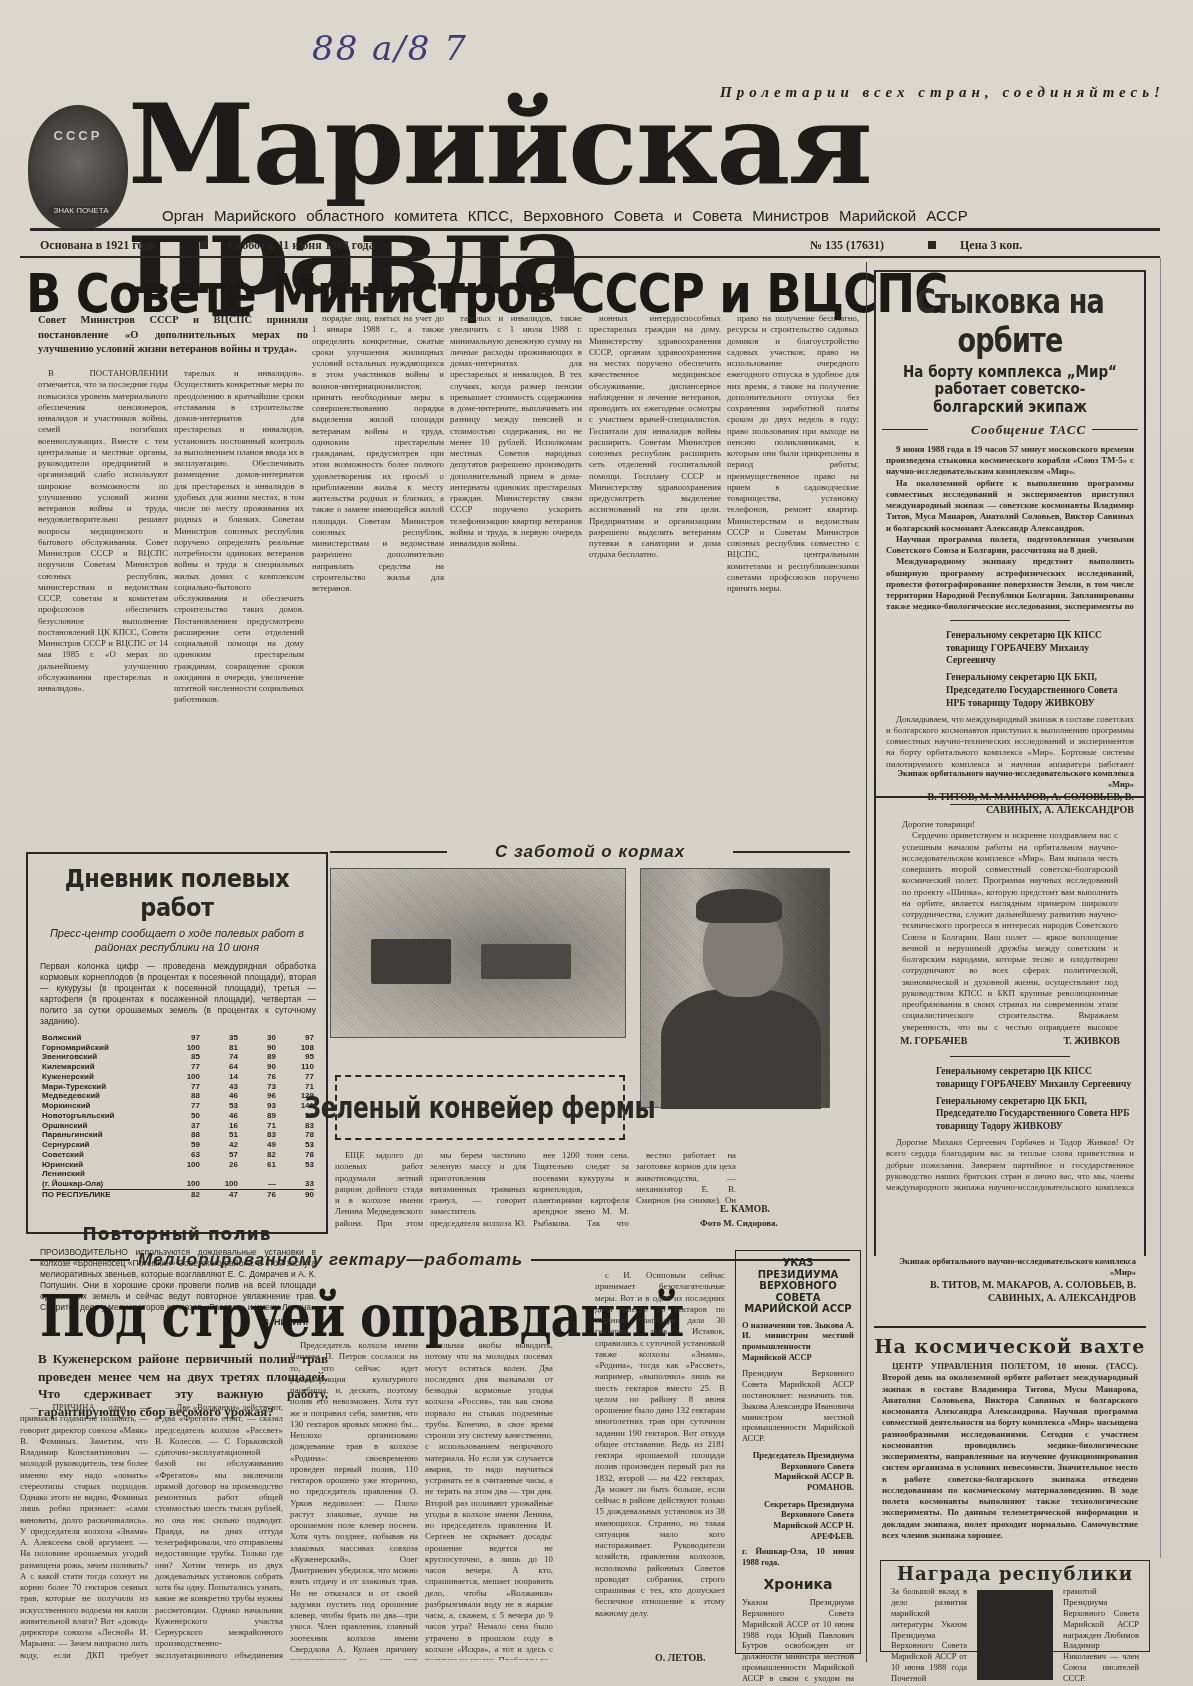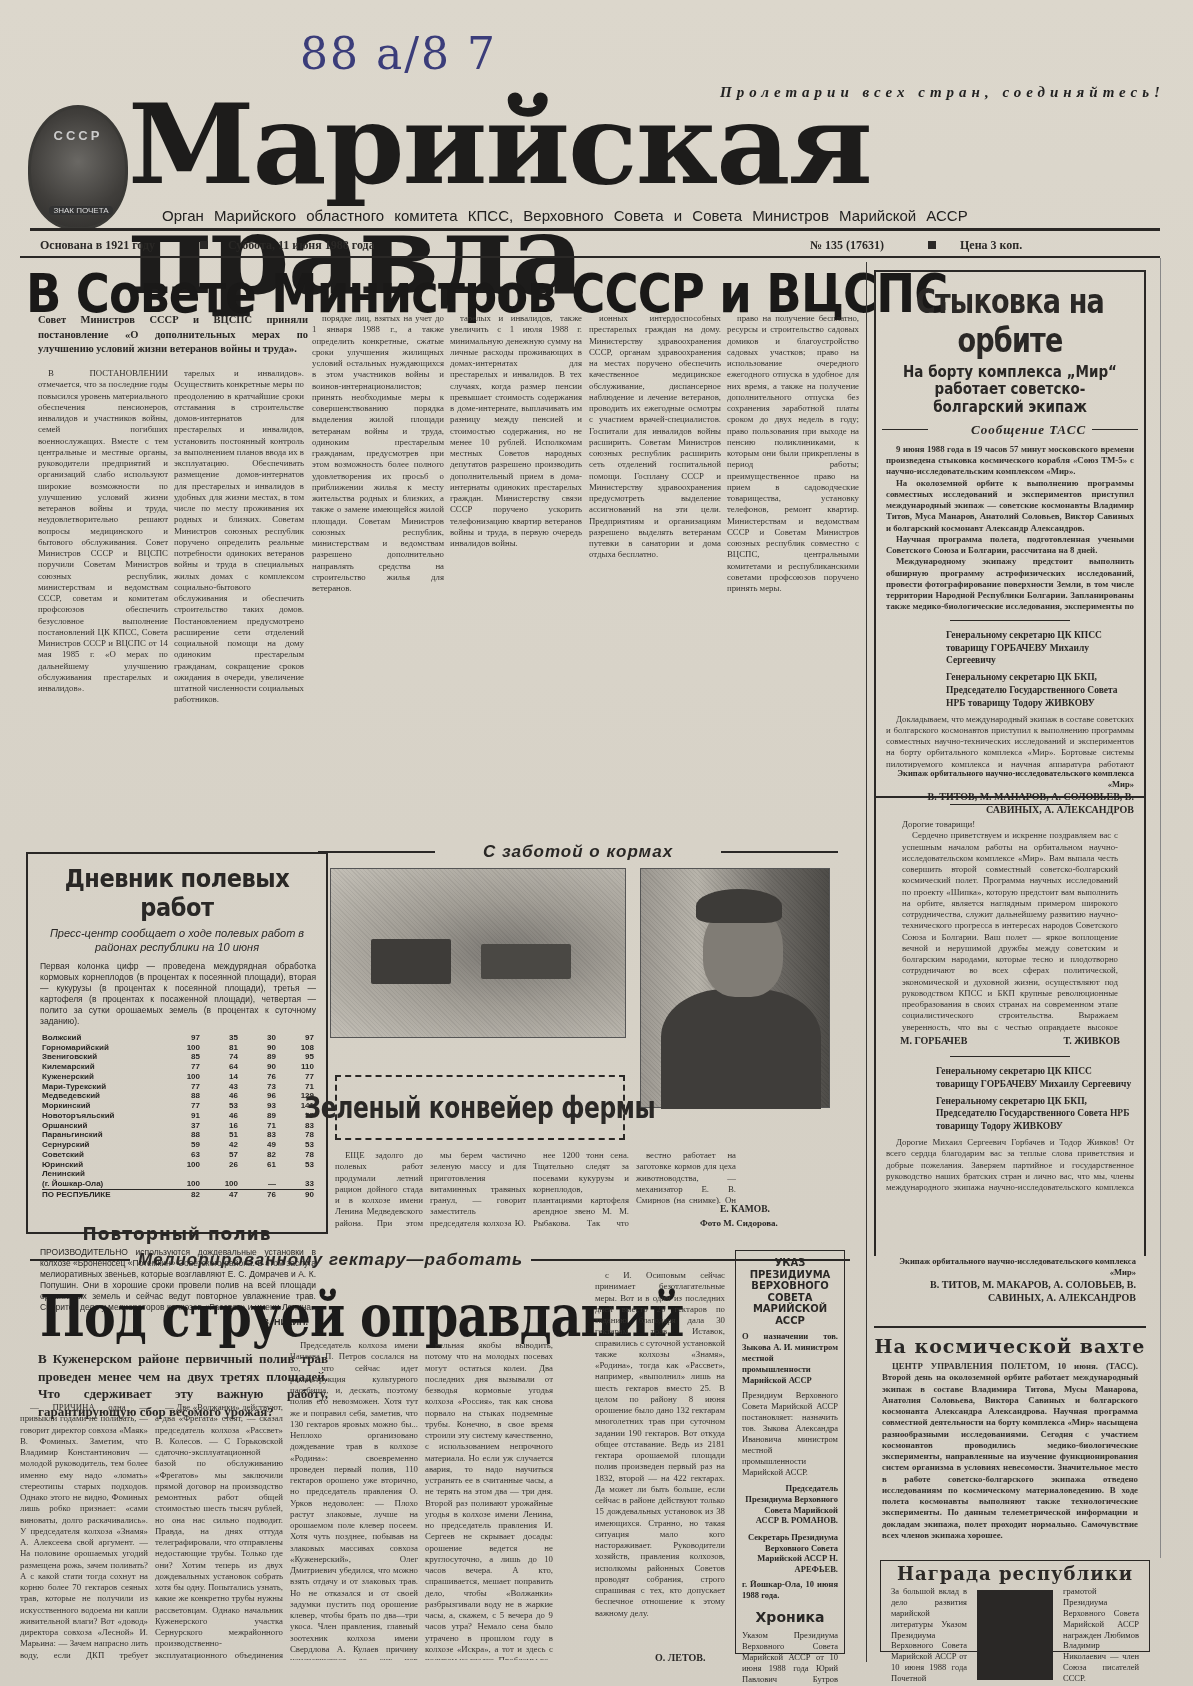--- a/index.html
+++ b/index.html
@@ -8,21 +8,21 @@
     background: #d8d3c8;
     color: #2a2826;
     font-family: "Liberation Serif", serif;
     position: relative;
   }
   .abs { position: absolute; }
   .page { position: absolute; left: 0; top: 0; width: 1193px; height: 1686px;
     background: linear-gradient(180deg, #dcd7cc 0%, #d6d1c6 60%, #d3cec3 100%); }
 
   
-  .handwritten { left: 300px; top: 28px; font-family: "DejaVu Serif", serif; font-size: 44px; color: #3b3d7a; letter-spacing: 2px; }
+  .handwritten { left: 312px; top: 28px; font-family: "DejaVu Serif", serif; font-style: italic; font-size: 34px; color: #3b3d7a; letter-spacing: 2px; }
   .slogan { left: 720px; top: 84px; font-size: 15px; font-style: italic; font-weight: bold; letter-spacing: 5px; color: #222; }
   .emblem { left: 28px; top: 105px; width: 100px; height: 125px; border-radius: 50% 50% 45% 45%; background: radial-gradient(circle at 50% 45%, #6a6864 0%, #403e3b 60%, #2d2c2a 100%); border: 3px solid #3a3936; }
   .emblem-label { position: absolute; bottom: 12px; left: 18px; width: 64px; text-align: center; font-family: "Liberation Sans", sans-serif; font-size: 8px; color: #ddd; background: #333; border-radius: 4px; }
   .emblem-top { position: absolute; top: 20px; left: 0; width: 100%; text-align: center; font-family: "Liberation Sans", sans-serif; font-weight: bold; color: #ccc; font-size: 13px; letter-spacing: 3px; }
   .title { left: 128px; top: 90px; font-family: "DejaVu Serif", serif; font-weight: bold; font-size: 110px; line-height: 1; color: #1d1c1b; letter-spacing: -2px; transform: scaleX(1.04); transform-origin: left; }
   .organ { left: 162px; top: 207px; font-family: "Liberation Sans", sans-serif; font-size: 15px; color: #232221; word-spacing: 6px; }
   .rule-top { left: 30px; top: 228px; width: 1130px; height: 3px; background: #2a2826; }
   .infoline { top: 238px; font-size: 12px; font-weight: bold; color: #2a2826; }
   .sq { display: inline-block; width: 8px; height: 8px; background: #2a2826; }
   .rule2 { left: 20px; top: 256px; width: 1140px; height: 2px; background: #2a2826; }
@@ -77,21 +77,21 @@
   .photo2 .head { position: absolute; left: 62px; top: 36px; width: 80px; height: 92px; border-radius: 45% 45% 40% 40%; background: #807c75; }
   .photo2 .cap { position: absolute; left: 55px; top: 20px; width: 86px; height: 34px; border-radius: 50% 50% 20% 20%; background: #3d3b38; }
   .photo2 .body2 { position: absolute; left: 20px; top: 120px; width: 160px; height: 120px; border-radius: 40% 40% 0 0; background: #3f3d3a; }
 
   .green-box { left: 335px; top: 1075px; width: 290px; height: 65px; border: 2px dashed #2a2826; display: flex; align-items: center; justify-content: center; }
   .green-box span { font-family: "DejaVu Sans", sans-serif; font-weight: bold; font-size: 30px; transform: scaleX(0.78); white-space: nowrap; letter-spacing: -0.5px; }
 
   .big2 { left: 40px; top: 1282px; font-family: "DejaVu Serif", serif; font-weight: bold; font-size: 58px; transform: scaleX(0.82); transform-origin: left; letter-spacing: -1px; white-space: nowrap; color: #1c1b1a; }
   .lead2 { left: 38px; top: 1350px; width: 290px; font-size: 13px; font-weight: bold; line-height: 1.35; text-align: justify; }
 
-  .ukaz { left: 735px; top: 1250px; width: 110px; height: 404px; border: 1.5px solid #2a2826; padding: 6px 6px; }
+  .ukaz { left: 735px; top: 1250px; width: 126px; height: 404px; border: 1.5px solid #2a2826; padding: 6px 6px; }
   .ukaz h4 { font-family: "DejaVu Sans", sans-serif; font-weight: bold; font-size: 10px; text-align: center; line-height: 1.15; }
   .ukaz p { font-size: 8.5px; line-height: 1.28; text-align: justify; margin-top: 5px; }
   .ukaz .right { text-align: right; font-weight: bold; line-height: 1.25; margin-top: 6px; font-size: 8.5px; }
   .ukaz h5 { font-family: "DejaVu Sans", sans-serif; font-weight: bold; font-size: 14px; text-align: center; margin-top: 8px; }
 
   .award { left: 880px; top: 1560px; width: 270px; height: 92px; border: 1.5px solid #2a2826; }
   .award h3 { font-family: "DejaVu Serif", serif; font-weight: bold; font-size: 18px; text-align: center; margin-top: 2px; letter-spacing: 1px; }
   .award .cols { display: flex; gap: 10px; padding: 2px 10px; font-size: 8.5px; line-height: 1.28; text-align: justify; }
   .award .cols div { flex: 1; }
   .award .vr { width: 1px; background: #2a2826; flex: 0 0 1px; margin: 4px 0; }
@@ -264,21 +264,21 @@
           </tr>
           <tr>
             <td>Моркинский</td>
             <td class="n">77</td>
             <td class="n">53</td>
             <td class="n">93</td>
             <td class="n">141</td>
           </tr>
           <tr>
             <td>Новоторъяльский</td>
-            <td class="n">91</td>
+            <td class="n">50</td>
             <td class="n">46</td>
             <td class="n">89</td>
             <td class="n">57</td>
           </tr>
           <tr>
             <td>Оршанский</td>
             <td class="n">37</td>
             <td class="n">16</td>
             <td class="n">71</td>
             <td class="n">83</td>
@@ -332,21 +332,21 @@
             <td class="n">76</td>
             <td class="n">90</td>
           </tr>
         </tbody>
     </table>
     <h3>Повторный полив</h3>
     <div class="body">ПРОИЗВОДИТЕЛЬНО используются дождевальные установки в колхозе «Броненосец «Потемкин» Советского района. В этом заслуга мелиоративных звеньев, которые возглавляют Е. С. Домрачев и А. К. Попушин. Они в хорошие сроки провели полив на всей площади орошаемых земель и сейчас ведут повторное увлажнение трав. Спорится дело у мелиораторов колхозов «Рассвет» и имени Ленина.</div>
     <div class="author">В. НИКИН.</div>
   </div>
 
-  <div class="abs banner" style="left:318px; top:842px; width:520px;gap:48px;">
+  <div class="abs banner" style="left:330px; top:842px; width:520px;gap:48px;">
     <div class="ln"></div>
     <span>С заботой о кормах</span>
     <div class="ln"></div>
   </div>
   <div class="abs photo photo1">
     <div class="vehicle" style="left:40px; top:70px; width:80px; height:45px;"></div>
     <div class="vehicle" style="left:150px; top:75px; width:90px; height:35px; background:#4a4844;"></div>
   </div>
   <div class="abs photo photo2">
     <div class="body2"></div>

